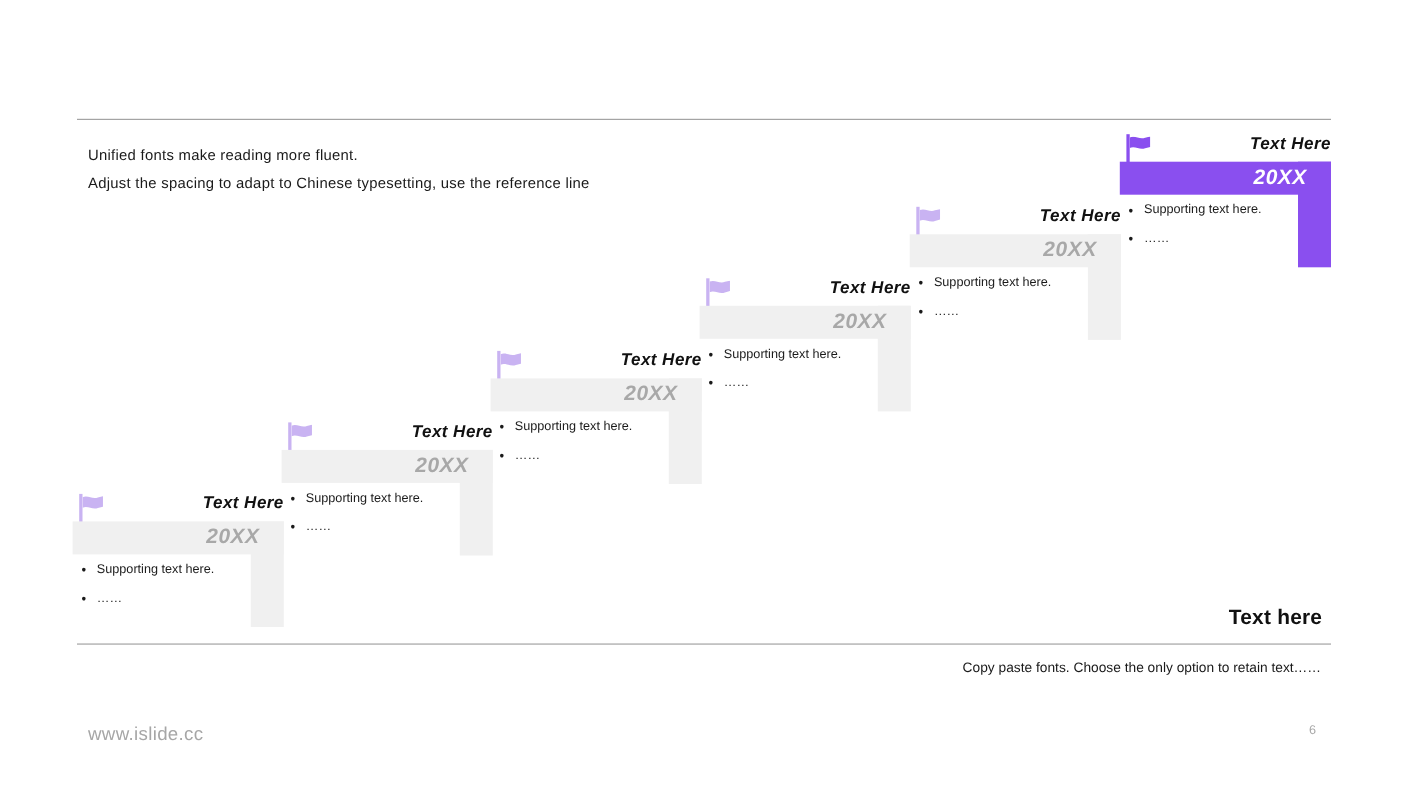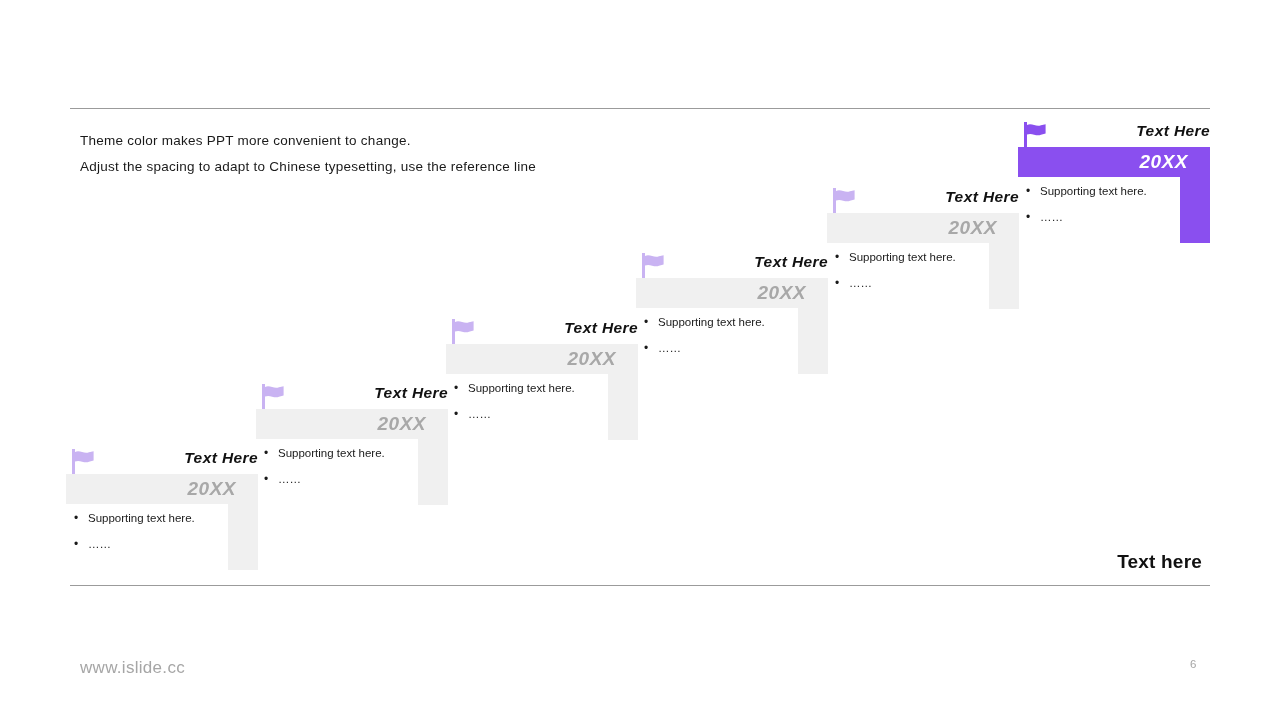--- a/index.html
+++ b/index.html
@@ -186,21 +186,21 @@
 </style>
 </head>
 <body>
 
 <div class="slide">
 
   <div class="rule rule-top"></div>
   <div class="rule rule-bottom"></div>
 
   <div class="intro">
-    <div>Theme color makes PPT more convenient to change.</div>
+    <div>Unified fonts make reading more fluent.</div>
     <div>Adjust the spacing to adapt to Chinese typesetting, use the reference line</div>
   </div>
 
   <div class="step" id="step-0" style="left:66px; top:448px;">
     <span class="flag">
       <span class="pole"></span>
       <svg class="cloth" width="19" height="15" viewBox="0 0 19 15" xmlns="http://www.w3.org/2000/svg">
         <path d="M0 1 C5 -1.2 9 3.2 14 1.2 L18.6 0.2 L18.6 9.6 L14 10.8 C9 12.8 5 8.4 0 10.6 Z" fill="#c9b3f2"></path>
       </svg>
     </span>
@@ -329,17 +329,18 @@
           <span>Supporting text here.</span>
         </div>
       <div class="li">
           <span class="dot">•</span>
           <span>……</span>
         </div>
     </div>
   </div>
 
   <div class="bottom-title">Text here</div>
+  <div class="bottom-note">Copy paste fonts. Choose the only option to retain text……</div>
 
   <div class="footer-left">www.islide.cc</div>
   <div class="footer-right">6</div>
 
 </div>
 
 </body></html>

